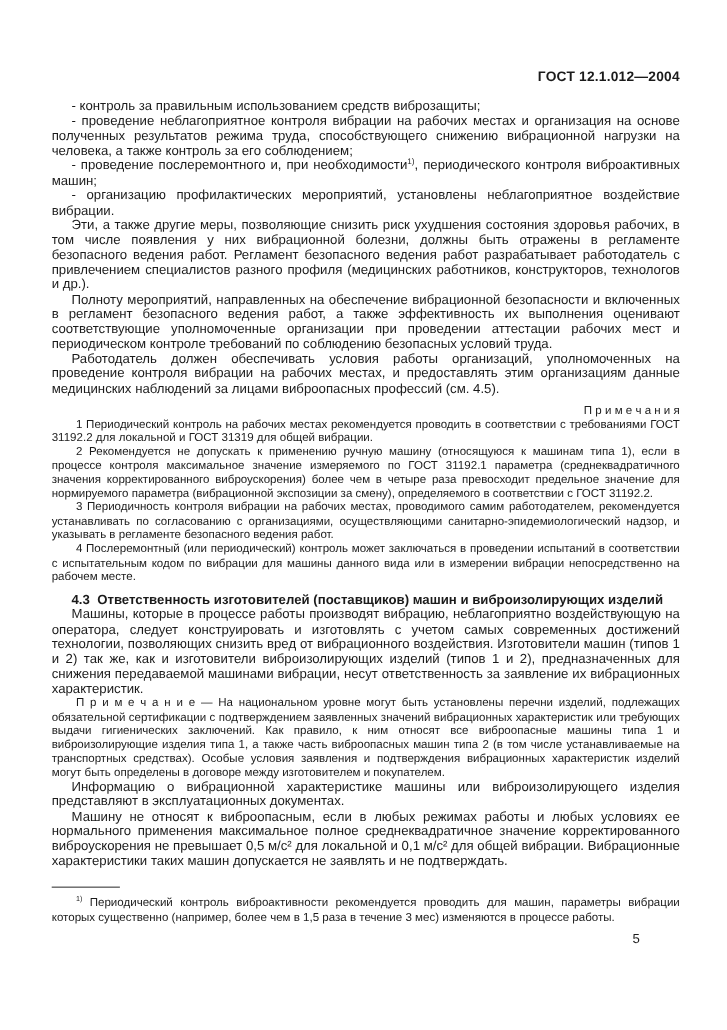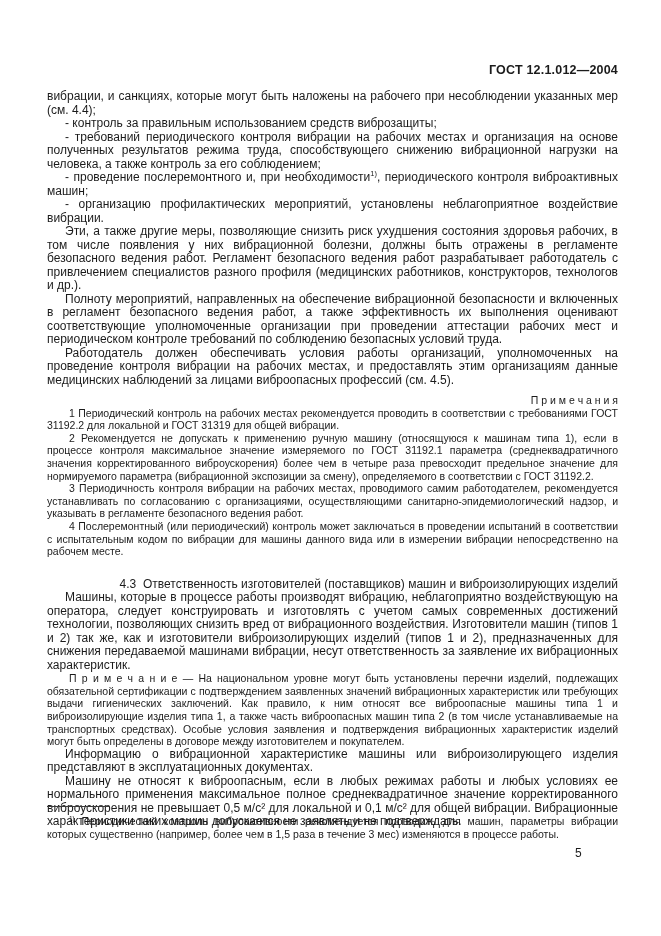--- a/index.html
+++ b/index.html
@@ -30,24 +30,24 @@
     width: 571px;
   }
   .blk {
     font-size: 12px;
     line-height: 13.5px;
     text-align: justify;
   }
   .body { text-indent: 18px; }
   .body-noindent { text-indent: 0; }
   .heading {
-    font-weight: normal;
+    font-weight: bold;
     text-indent: 18px;
-    text-align: right;
-    margin-top: 20px;
+    text-align: left;
+    margin-top: 8px;
   }
   .notes-label, .note, .note-single, .footnote-text {
     font-size: 10.5px;
     line-height: 12.6px;
     text-indent: 22px;
     text-align: justify;
   }
   .notes-label { margin-top: 7px; text-align: right; }
   .note-single { margin: 0 0; }
   .footnote {
@@ -68,23 +68,22 @@
   sup { font-size: 0.62em; vertical-align: super; line-height: 0; }
 </style>
 </head>
 <body>
 
 <div class="page">
 
   <div class="running-header">ГОСТ 12.1.012—2004</div>
 
   <div class="content">
-      <p class="blk body-noindent">вибрации, и санкциях, которые могут быть наложены на рабочего при несоблюдении указанных мер (см. 4.4);</p>
       <p class="blk body">- контроль за правильным использованием средств виброзащиты;</p>
-      <p class="blk body">- требований периодического контроля вибрации на рабочих местах и организация на основе полученных результатов режима труда, способствующего снижению вибрационной нагрузки на человека, а также контроль за его соблюдением;</p>
+      <p class="blk body">- проведение неблагоприятное контроля вибрации на рабочих местах и организация на основе полученных результатов режима труда, способствующего снижению вибрационной нагрузки на человека, а также контроль за его соблюдением;</p>
       <p class="blk body">- проведение послеремонтного и, при необходимости<sup>1)</sup>, периодического контроля виброактивных машин;</p>
       <p class="blk body">- организацию профилактических мероприятий, установлены неблагоприятное воздействие вибрации.</p>
       <p class="blk body">Эти, а также другие меры, позволяющие снизить риск ухудшения состояния здоровья рабочих, в том числе появления у них вибрационной болезни, должны быть отражены в регламенте безопасного ведения работ. Регламент безопасного ведения работ разрабатывает работодатель с привлечением специалистов разного профиля (медицинских работников, конструкторов, технологов и др.).</p>
       <p class="blk body">Полноту мероприятий, направленных на обеспечение вибрационной безопасности и включенных в регламент безопасного ведения работ, а также эффективность их выполнения оценивают соответствующие уполномоченные организации при проведении аттестации рабочих мест и периодическом контроле требований по соблюдению безопасных условий труда.</p>
       <p class="blk body">Работодатель должен обеспечивать условия работы организаций, уполномоченных на проведение контроля вибрации на рабочих местах, и предоставлять этим организациям данные медицинских наблюдений за лицами виброопасных профессий (см. 4.5).</p>
       <p class="blk notes-label">П р и м е ч а н и я</p>
       <p class="blk note">1 Периодический контроль на рабочих местах рекомендуется проводить в соответствии с требованиями ГОСТ 31192.2 для локальной и ГОСТ 31319 для общей вибрации.</p>
       <p class="blk note">2 Рекомендуется не допускать к применению ручную машину (относящуюся к машинам типа 1), если в процессе контроля максимальное значение измеряемого по ГОСТ 31192.1 параметра (среднеквадратичного значения корректированного виброускорения) более чем в четыре раза превосходит предельное значение для нормируемого параметра (вибрационной экспозиции за смену), определяемого в соответствии с ГОСТ 31192.2.</p>
       <p class="blk note">3 Периодичность контроля вибрации на рабочих местах, проводимого самим работодателем, рекомендуется устанавливать по согласованию с организациями, осуществляющими санитарно-эпидемиологический надзор, и указывать в регламенте безопасного ведения работ.</p>
       <p class="blk note">4 Послеремонтный (или периодический) контроль может заключаться в проведении испытаний в соответствии с испытательным кодом по вибрации для машины данного вида или в измерении вибрации непосредственно на рабочем месте.</p>

